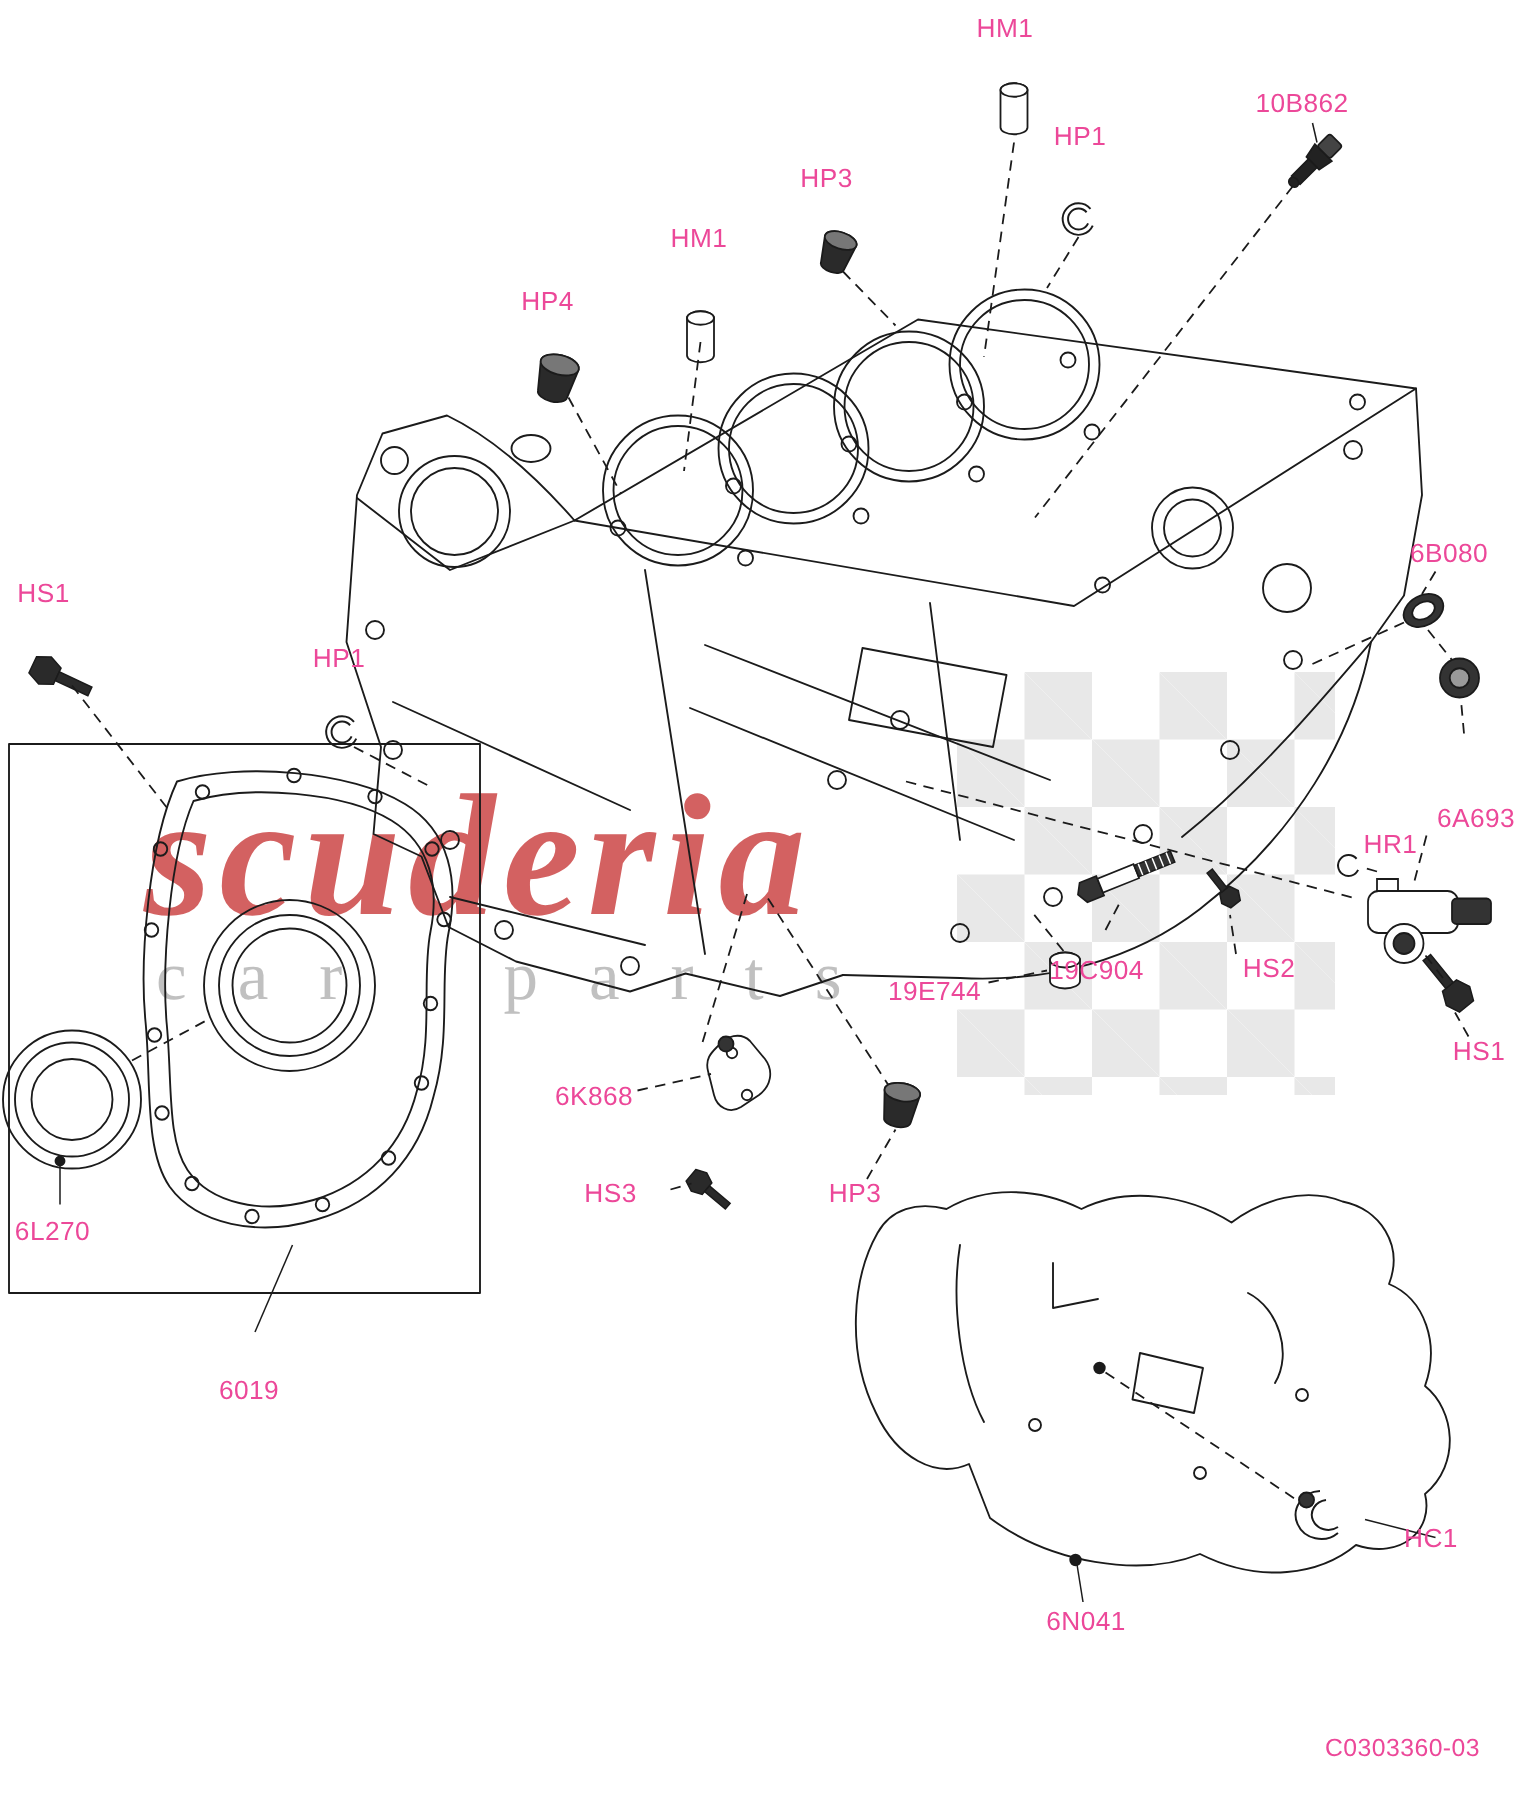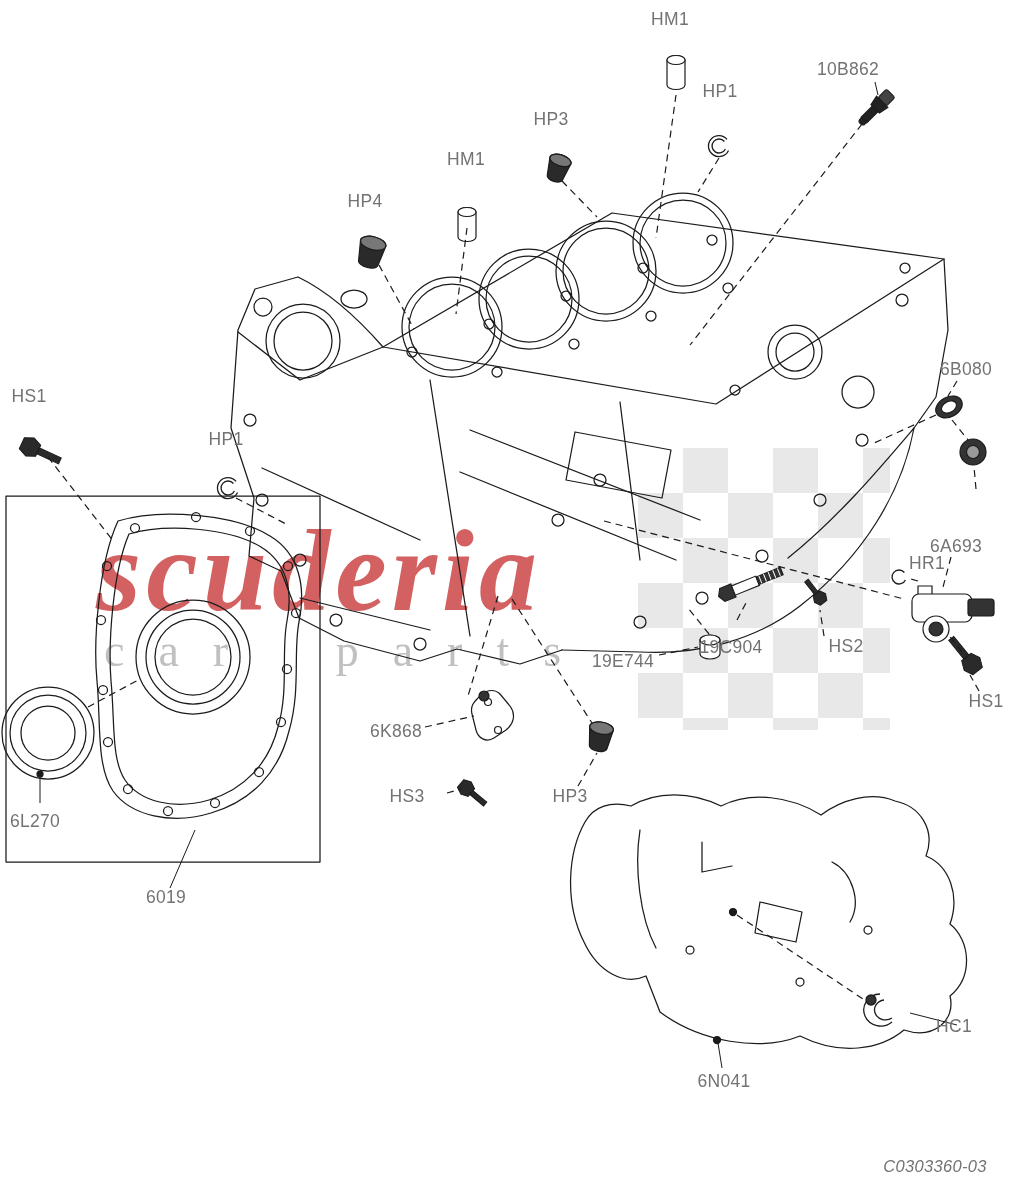--- a/index.html
+++ b/index.html
@@ -24,23 +24,23 @@
   }
   .wm-sub{
     position:absolute;left:104px;top:628px;
     font-family:"Liberation Serif",serif;
     font-size:46px;line-height:1;letter-spacing:34px;word-spacing:28px;
     color:rgba(140,140,140,0.55);white-space:nowrap;
   }
   svg.drawing{position:absolute;left:0;top:0;}
   .label{
     position:absolute;transform:translate(-50%,-50%);
-    color:#737373;font-size:17.5px;letter-spacing:.3px;white-space:nowrap;
-  }
-  .code{font-size:16.5px;font-style:italic;}
+    color:#ec4899;font-size:17.5px;letter-spacing:.3px;white-space:nowrap;
+  }
+  .code{font-size:16.5px;}
 </style>
 </head>
 <body>
 
 <div class="stage">
 
   <div class="checker-band"></div>
   <div class="wm-main">scuderia</div>
   <div class="wm-sub">car parts</div>
 
@@ -275,37 +275,37 @@
     <g stroke="#1b1b1b" stroke-width="1" fill="none">
       <path d="M 875 82 L 878 95"></path>
       <path d="M 40 803 L 40 777"></path>
       <path d="M 170 888 L 195 830"></path>
       <path d="M 957 1025 L 910 1013"></path>
       <path d="M 722 1068 L 718 1043"></path>
     </g>
   </svg>
 
   <div class="label" style="left:670px;top:19px">HM1</div>
-  <div class="label" style="left:848px;top:69px">10B862</div>
+  <div class="label" style="left:868px;top:69px">10B862</div>
   <div class="label" style="left:720px;top:91px">HP1</div>
   <div class="label" style="left:551px;top:119px">HP3</div>
   <div class="label" style="left:466px;top:159px">HM1</div>
   <div class="label" style="left:365px;top:201px">HP4</div>
   <div class="label" style="left:966px;top:369px">6B080</div>
   <div class="label" style="left:29px;top:396px">HS1</div>
   <div class="label" style="left:226px;top:439px">HP1</div>
   <div class="label" style="left:1034px;top:501px">HP2</div>
-  <div class="label" style="left:956px;top:546px">6A693</div>
+  <div class="label" style="left:984px;top:546px">6A693</div>
   <div class="label" style="left:927px;top:563px">HR1</div>
   <div class="label" style="left:731px;top:647px">19C904</div>
   <div class="label" style="left:846px;top:646px">HS2</div>
   <div class="label" style="left:623px;top:661px">19E744</div>
   <div class="label" style="left:986px;top:701px">HS1</div>
   <div class="label" style="left:396px;top:731px">6K868</div>
   <div class="label" style="left:407px;top:796px">HS3</div>
   <div class="label" style="left:570px;top:796px">HP3</div>
   <div class="label" style="left:35px;top:821px">6L270</div>
-  <div class="label" style="left:166px;top:897px">6019</div>
+  <div class="label" style="left:166px;top:927px">6019</div>
   <div class="label" style="left:954px;top:1026px">HC1</div>
   <div class="label" style="left:724px;top:1081px">6N041</div>
 
   <div class="label code" style="left:935px;top:1166px">C0303360-03</div>
 </div>
 
 </body></html>

